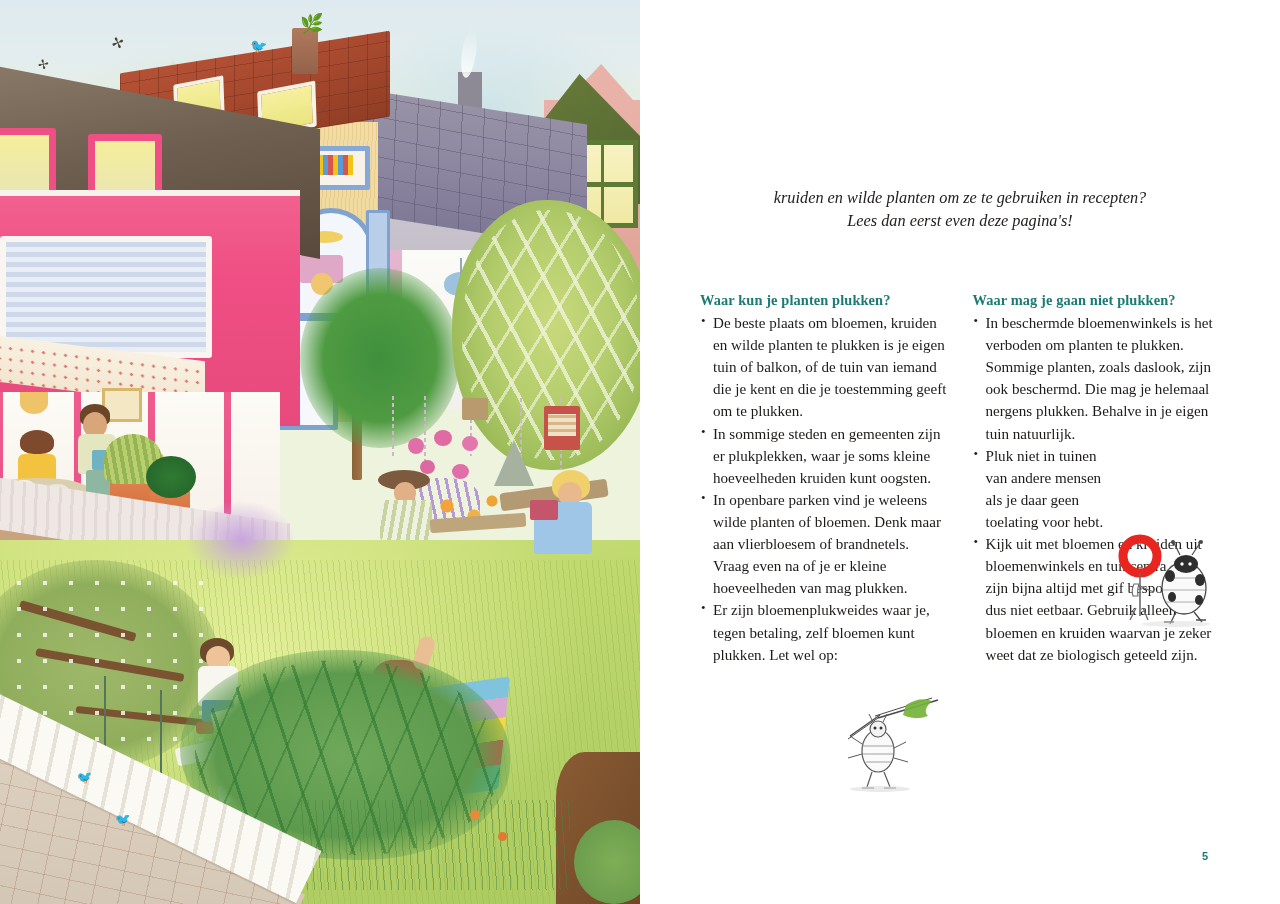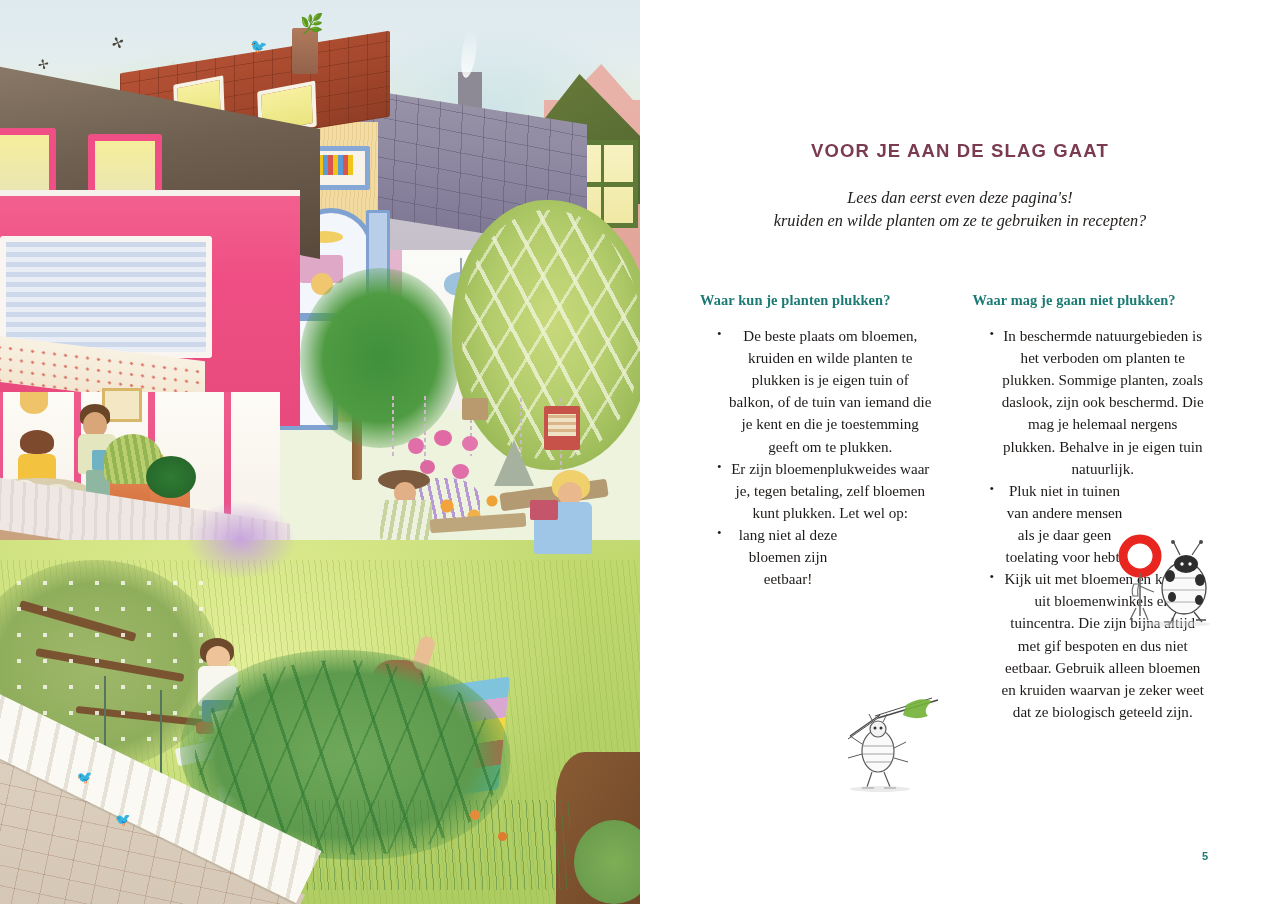--- a/index.html
+++ b/index.html
@@ -360,24 +360,23 @@
   .col { width: 248px; }
   .col h3 {
     margin: 0 0 3px 0;
     color: #1b7b74;
     font-family: "Liberation Serif", serif;
     font-weight: 700;
     font-size: 14.4px;
     letter-spacing: .1px;
   }
   .col ul {
-    margin: 16px;
+    margin: 0;
     padding: 0;
     list-style: none;
-    text-align: center;
   }
   .col li {
     position: relative;
     padding-left: 13px;
     font-family: "Liberation Serif", serif;
     font-size: 15.1px;
     line-height: 1.465;
     color: #1d1a18;
     margin-bottom: 0;
   }
@@ -629,42 +628,42 @@
 
     <div class="ill-layer wall-face"></div>
     <div class="ill-layer wall-top"></div>
     <div class="ill-layer magpie" style="left:78px;top:770px;transform:rotate(-20deg);">🐦</div>
     <div class="ill-layer magpie" style="left:116px;top:812px;transform:rotate(-18deg);">🐦</div>
 
   </div>
 
   <div class="textpage">
 
-    <h1 class="title">VOOR JE AAN DE SLAG GAAT</h1>
 
     <div class="intro">
+      <div>kruiden en wilde planten om ze te gebruiken in recepten?</div>
       <div>Lees dan eerst even deze pagina's!</div>
-      <div>kruiden en wilde planten om ze te gebruiken in recepten?</div>
     </div>
 
     <div class="columns">
 
       <div class="col">
         <h3>Waar kun je planten plukken?</h3>
         <ul>
           <li>De beste plaats om bloemen, kruiden en wilde planten te plukken is je eigen tuin of balkon, of de tuin van iemand die je kent en die je toestemming geeft om te plukken.</li>
+          <li>In sommige steden en gemeenten zijn er plukplekken, waar je soms kleine hoeveelheden kruiden kunt oogsten.</li>
+          <li>In openbare parken vind je weleens wilde planten of bloemen. Denk maar aan vlierbloesem of brandnetels. Vraag even na of je er kleine hoeveelheden van mag plukken.</li>
           <li>Er zijn bloemenplukweides waar je, tegen betaling, zelf bloemen kunt plukken. Let wel op:</li>
-          <li class="narrow" style="padding-left:13px;list-style:none;">lang niet al deze bloemen zijn eetbaar!</li>
         </ul>
       </div>
 
       <div class="col">
         <h3>Waar mag je gaan niet plukken?</h3>
         <ul>
-          <li>In beschermde natuurgebieden is het verboden om planten te plukken. Sommige planten, zoals daslook, zijn ook beschermd. Die mag je helemaal nergens plukken. Behalve in je eigen tuin natuurlijk.</li>
+          <li>In beschermde bloemenwinkels is het verboden om planten te plukken. Sommige planten, zoals daslook, zijn ook beschermd. Die mag je helemaal nergens plukken. Behalve in je eigen tuin natuurlijk.</li>
           <li class="narrow2">Pluk niet in tuinen van andere mensen als je daar geen toelating voor hebt.</li>
           <li>Kijk uit met bloemen en kruiden uit bloemenwinkels en tuincentra. Die zijn bijna altijd met gif bespoten en dus niet eetbaar. Gebruik alleen bloemen en kruiden waarvan je zeker weet dat ze biologisch geteeld zijn.</li>
         </ul>
       </div>
 
     </div>
 
     <svg class="doodle" style="left:180px;top:688px;width:130px;height:105px;" viewBox="0 0 130 105">
       <path d="M58 30 L118 12" stroke="#4a4a4a" stroke-width="1.6" fill="none"></path>
       <path d="M55 28 L112 10" stroke="#4a4a4a" stroke-width="1" fill="none"></path>

